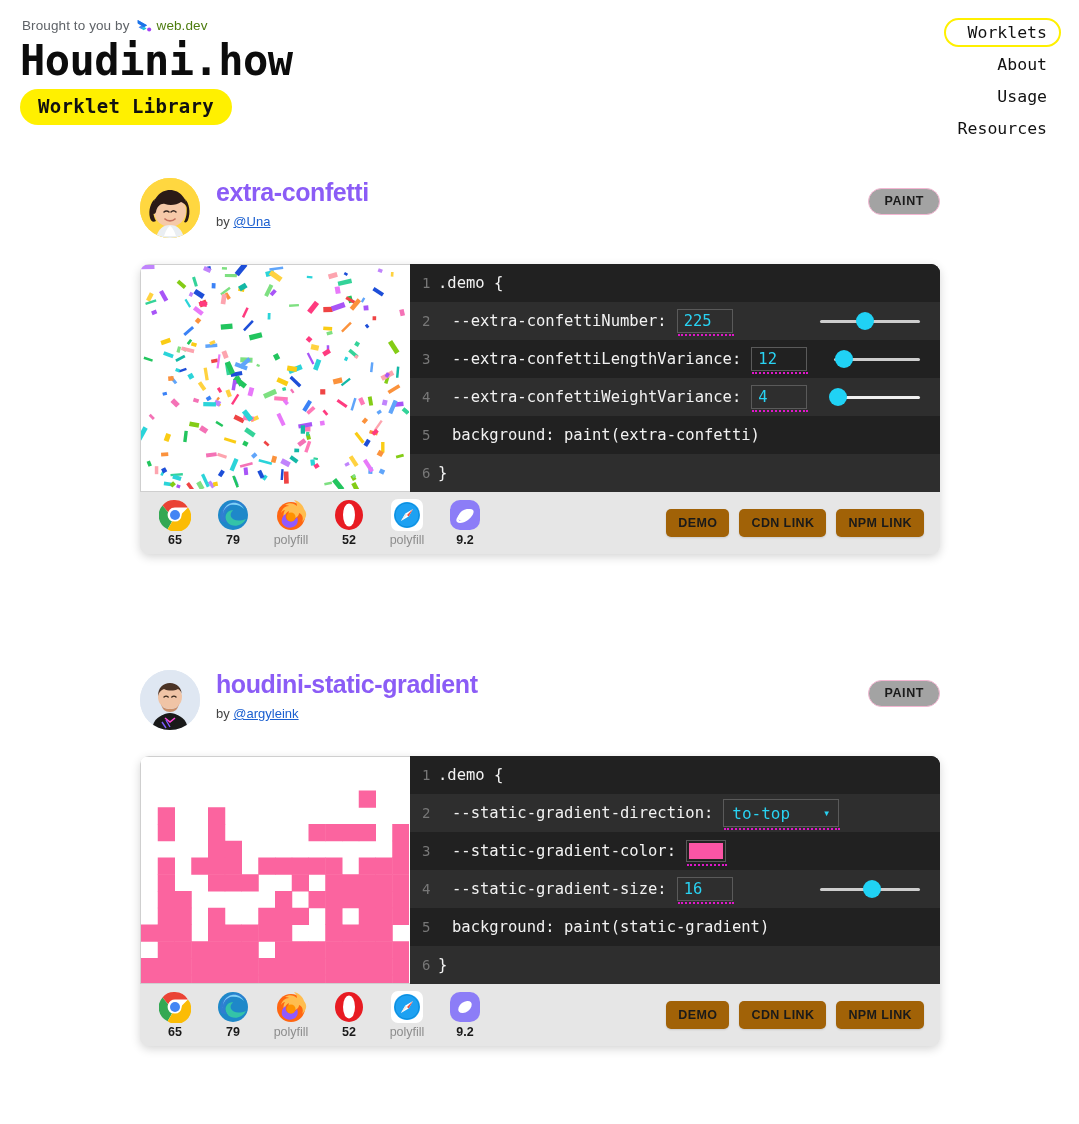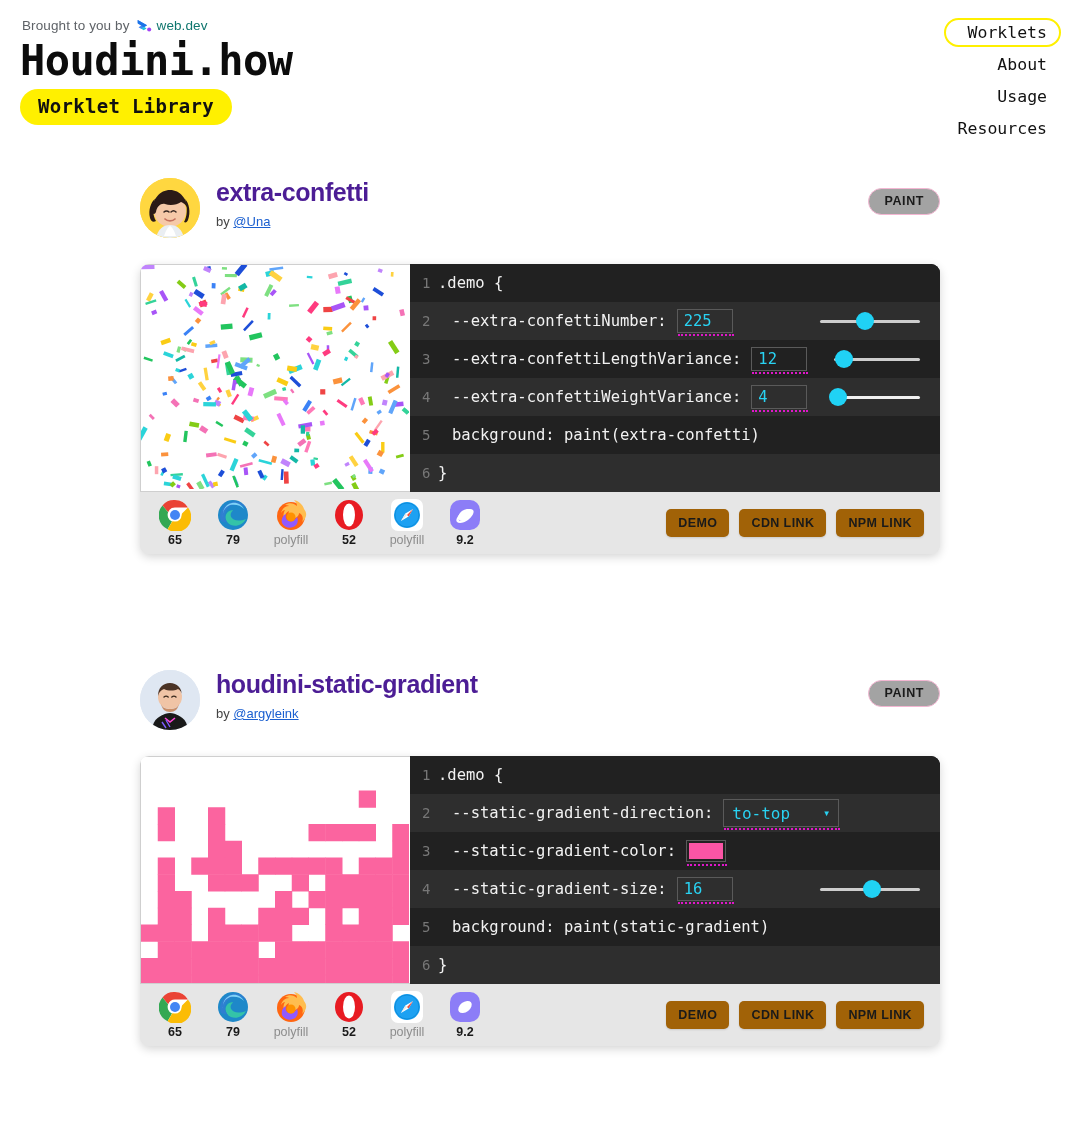--- a/index.html
+++ b/index.html
@@ -11,21 +11,21 @@
     overflow: hidden;
   }
   .page { position: relative; width: 1079px; height: 1124px; }
 
   
   .header { position: absolute; left: 0; top: 0; width: 1079px; height: 140px; }
   .brought { position: absolute; left: 22px; top: 18px; display: flex; align-items: flex-start; gap: 6px;
              font-size: 13.5px; color: #5f6368; letter-spacing: .1px; }
   .webdev-logo { display: inline-flex; align-items: center; gap: 4px; }
   .webdev-mark { width: 17px; height: 14px; display: block; }
-  .webdev-text { font-size: 13.5px; color: #0f766e; }
+  .webdev-text { font-size: 13.5px; color: #4d7c0f; }
   .site-title { position: absolute; left: 20px; top: 36px;
                 font-family: "DejaVu Sans Mono", "Liberation Mono", monospace;
                 font-size: 42px; font-weight: 700; color: #0c0c0c; letter-spacing: -0.5px; }
   .subtitle-pill { position: absolute; left: 20px; top: 89px;
                    background: #fff000; border-radius: 22px; padding: 6px 18px 8px 18px;
                    font-family: "DejaVu Sans Mono", "Liberation Mono", monospace;
                    font-size: 19px; font-weight: 700; color: #111; letter-spacing: .3px; }
   .nav { position: absolute; right: 18px; top: 18px; text-align: right;
          font-family: "DejaVu Sans Mono", "Liberation Mono", monospace;
          font-size: 16.5px; color: #111; }
@@ -33,21 +33,21 @@
               border: 2px solid transparent; text-decoration: none; color: #111; cursor: pointer; }
   .nav-item.active { border-color: #fff000; }
 
   
   .card { position: absolute; left: 140px; width: 800px; }
   .card-head { position: relative; height: 86px; }
   .avatar { position: absolute; left: 0; top: 0; width: 60px; height: 60px; border-radius: 50%;
             overflow: hidden; }
   .avatar svg { display: block; width: 60px; height: 60px; }
   .card-title { position: absolute; left: 76px; top: 0px; font-size: 25px; font-weight: 800;
-                color: #4c1d95; letter-spacing: -.4px; }
+                color: #8b5cf6; letter-spacing: -.4px; }
   .card-by { position: absolute; left: 76px; top: 36px; font-size: 13px; color: #444; }
   .card-by a { color: #1a5fd0; text-decoration: underline; }
   .type-badge { position: absolute; right: 0; top: 10px; background: #a3a3a3; border: 1.6px solid #f3b6d2;
                 border-radius: 16px; padding: 5px 15px 6px; font-size: 12.5px; font-weight: 800;
                 color: #1a1a1a; letter-spacing: .6px; cursor: pointer; }
 
   .card-body { position: relative; border-radius: 9px; background: #e6e6e6;
                box-shadow: 0 3px 10px rgba(0,0,0,.17); overflow: hidden; }
   .card-main { display: flex; }
   .preview { width: 270px; flex: 0 0 270px; background: #fff; border: 1px solid #cfcfcf;

